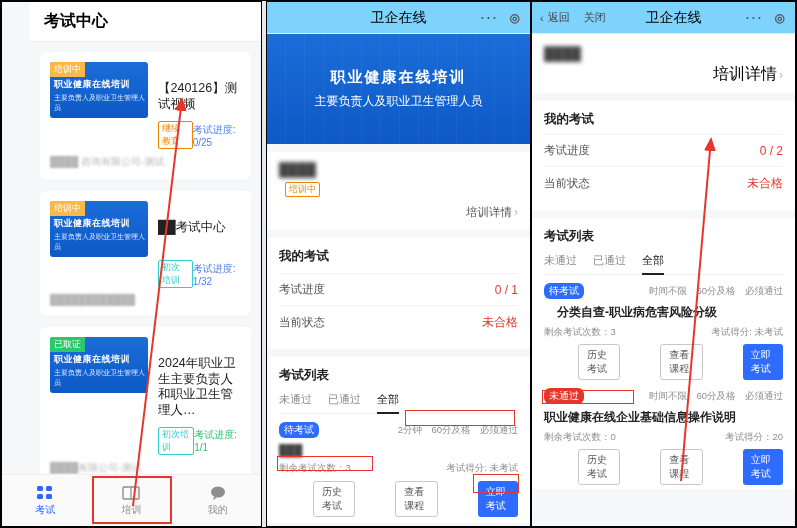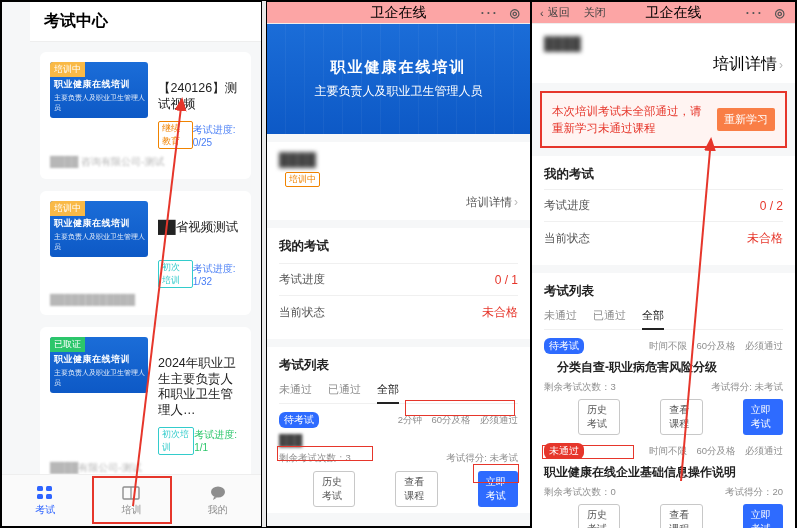--- a/index.html
+++ b/index.html
@@ -30,21 +30,21 @@
   .prog { font-size: 10px; color: #4a7ff5; }
   .prog.green { color: #2cc66b; }
   .card-sub { font-size: 10px; color: #b7b7b7; margin-top: 6px; filter: blur(1.3px); }
   .p1-tabbar { position: absolute; left: 0; right: 0; bottom: 0; height: 52px; background: #fafafa; border-top: 1px solid #eee; display: flex; }
   .p1-tab { flex: 1; display: flex; flex-direction: column; align-items: center; justify-content: center; gap: 2px; font-size: 10px; color: #8e8e8e; }
   .p1-tab.active { color: #2e64ff; }
   .p1-tab .ico { width: 20px; height: 16px; display: flex; align-items: center; justify-content: center; }
   .redbox1 { position: absolute; border: 2px solid #e6362b; pointer-events: none; }
 
   
-  .titlebar { height: 22px; background: #fca5a5; display: flex; align-items: center; justify-content: center; font-size: 14px; border-bottom: 1px solid #eee; position: relative; }
+  .titlebar { height: 32px; background: #7dd3fc; display: flex; align-items: center; justify-content: center; font-size: 14px; border-bottom: 1px solid #eee; position: relative; }
   .titlebar .dots { position: absolute; right: 8px; color: #555; letter-spacing: 2px; font-weight: 700; font-size: 12px;}
   .titlebar .back { position: absolute; left: 8px; font-size: 11px; color: #444; display: flex; align-items: center; gap: 4px; }
 
   
   .banner { height: 110px; background: url(#) , linear-gradient(#1b6dd8,#0d59c6); color: #fff; display: flex; flex-direction: column; align-items: center; justify-content: center; position: relative; overflow: hidden; }
   .banner .t1 { font-size: 15px; font-weight: 700; letter-spacing: 2px; filter: blur(.3px); }
   .banner .t2 { font-size: 12px; margin-top: 6px; }
   .banner .deco { position: absolute; inset: 0; opacity: .22; background: repeating-linear-gradient(90deg,#fff0 0 18px,#ffffff33 18px 19px); }
 
   .section { background: #fff; padding: 10px 12px; margin-top: 8px; font-size: 12px; }
@@ -107,21 +107,21 @@
     <div class="card-sub">████ 咨询有限公司-测试</div>
         </div>
         <div class="card">
           <div class="card-top">
     <div class="thumb">
       <div class="badge yellow">培训中</div>
       <div class="line1">职业健康在线培训</div>
               <div class="line2">主要负责人及职业卫生管理人员</div>
     </div>
     <div class="card-right">
-      <div class="card-title">██省视频测试</div>
+      <div class="card-title">██考试中心</div>
       <div class="card-meta">
         <span class="tag-sm tag-teal">初次培训</span>
         <span class="prog ">考试进度: 1/32</span>
       </div>
     </div>
           </div>
     <div class="card-sub">████████████</div>
         </div>
         <div class="card">
           <div class="card-top">
@@ -244,24 +244,20 @@
       <span style="margin-left:20px">卫企在线</span>
       <span class="dots">··· &nbsp;◎</span>
     </div>
     <div style="background:#fff;padding:10px 12px 6px">
       <div><span class="blurtxt">████</span></div>
       <div class="row" style="padding:2px 0">
         <span></span>
           <span class="lbl"><span>培训详情</span><span class="arrow">›</span></span>
       </div>
     </div>
-    <div class="alertbox">
-      <div class="txt">本次培训考试未全部通过，请重新学习未通过课程</div>
-      <div class="btn-orange">重新学习</div>
-    </div>
     <div class="section" style="margin:8px 0 0">
       <h3>我的考试</h3>
       <div class="divider" style="margin-top:6px"></div>
       <div class="row">
         <span class="lbl">考试进度</span>
         <span class="val-red">0 / 2</span>
       </div>
       <div class="divider"></div>
       <div class="row">
         <span class="lbl">当前状态</span>

